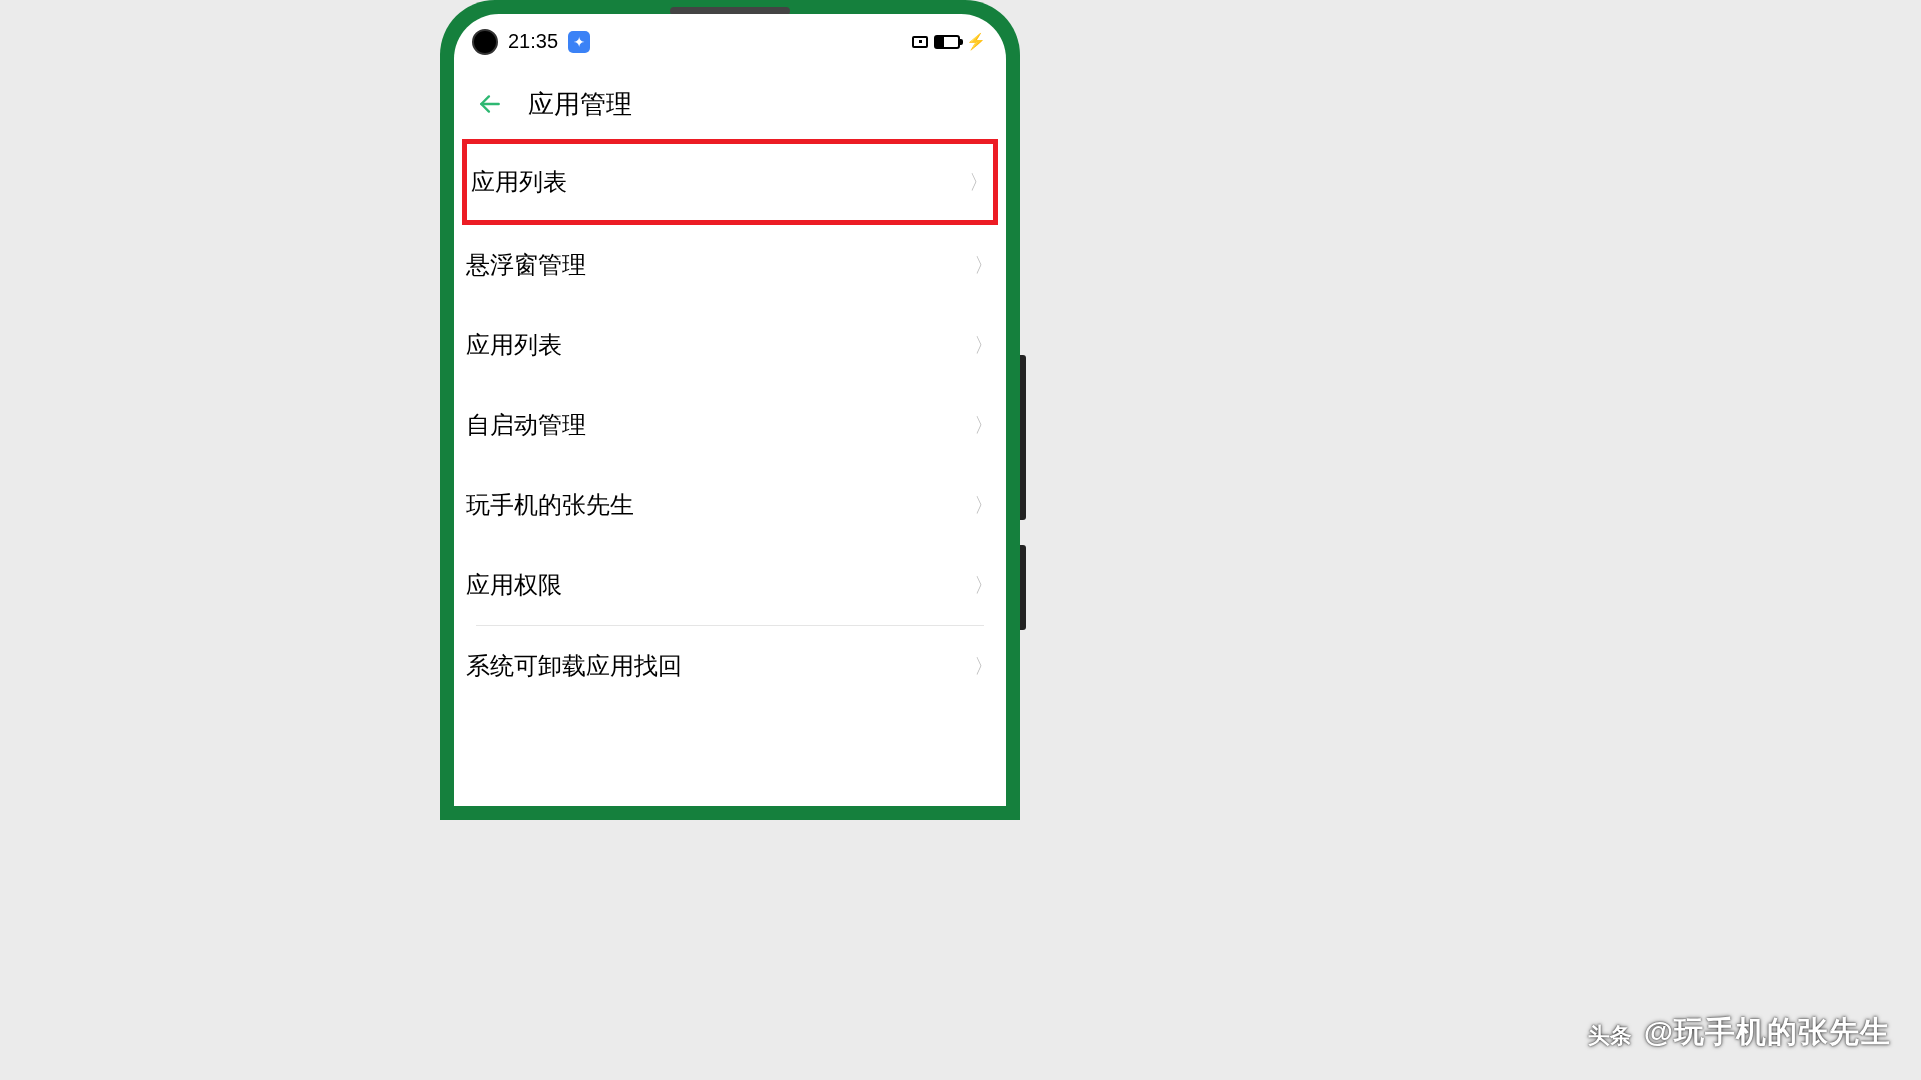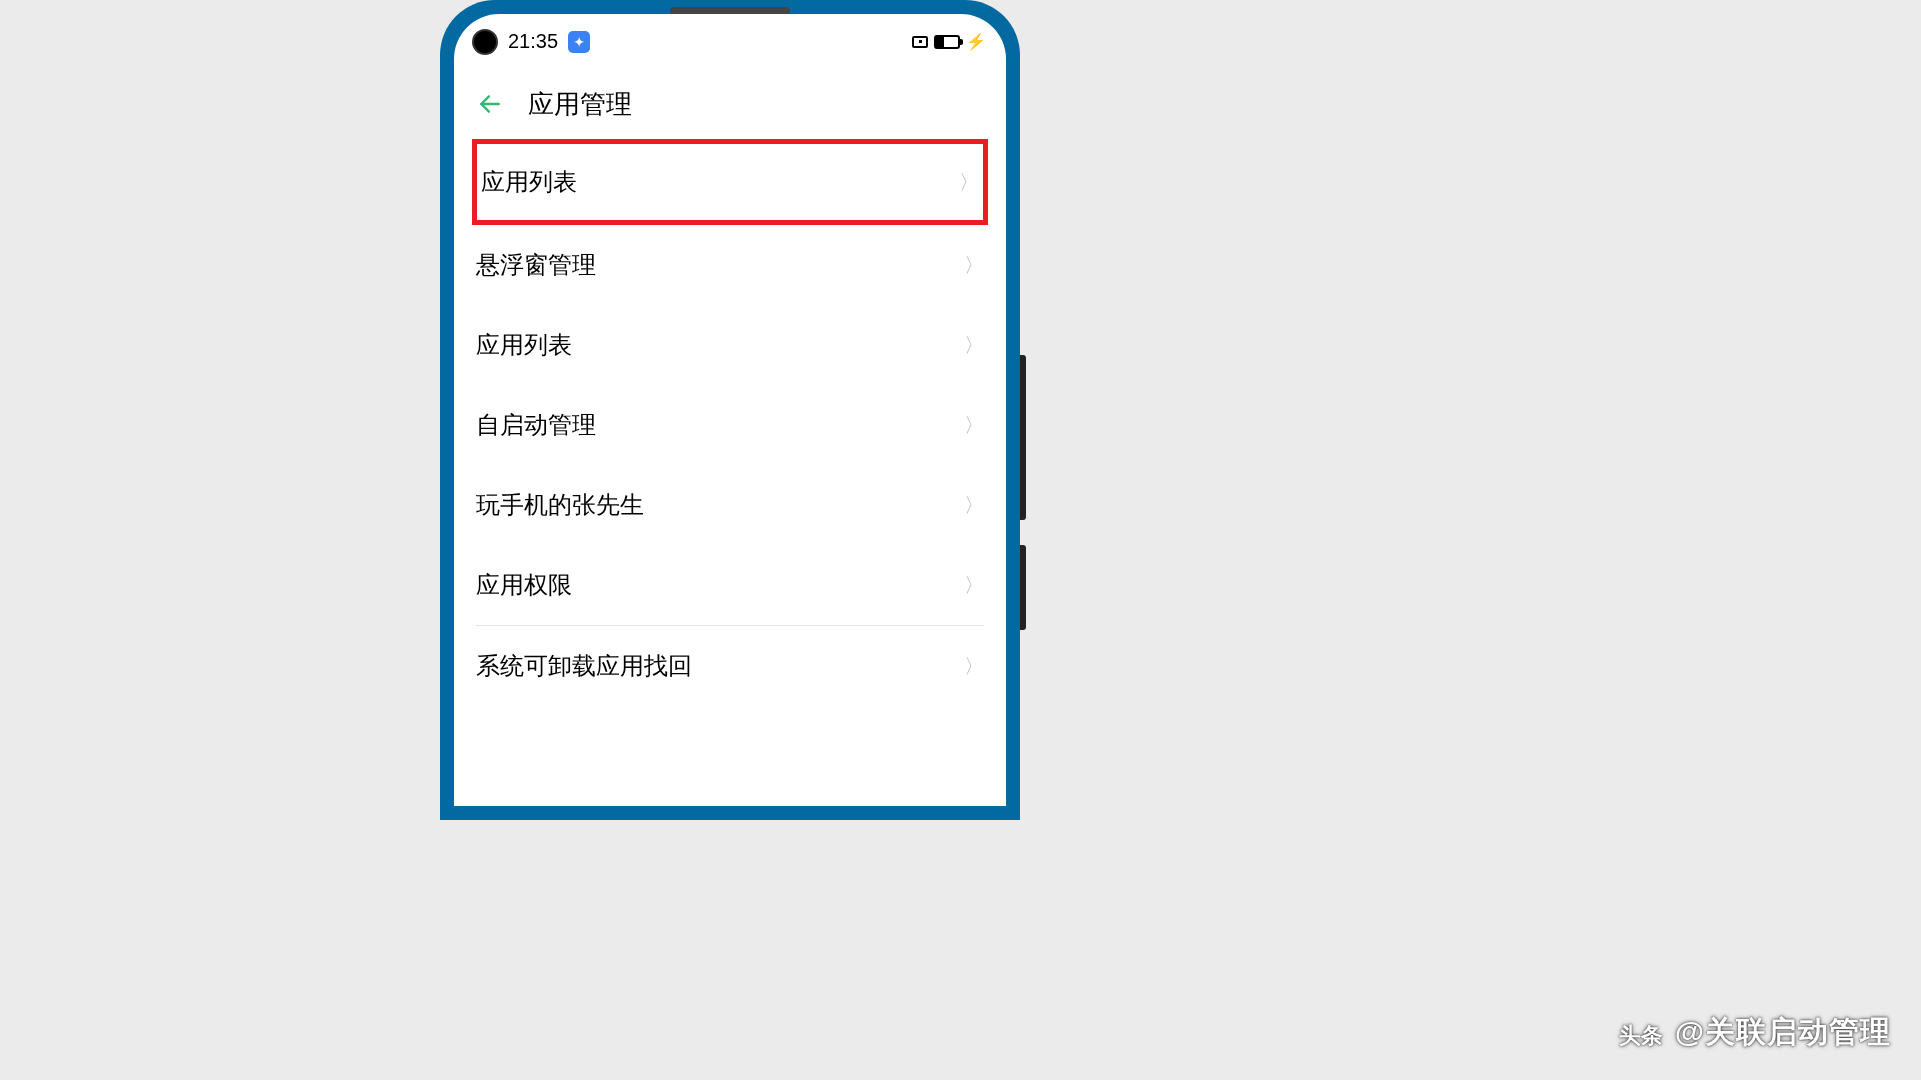--- a/index.html
+++ b/index.html
@@ -14,21 +14,21 @@
       font-family: -apple-system, "Helvetica Neue", Arial, "PingFang SC", "Microsoft YaHei", sans-serif;
       position: relative;
       overflow: hidden;
     }
     .phone-frame {
       position: absolute;
       left: 440px;
       top: 0;
       width: 580px;
       height: 820px;
-      background: #0369a1;
+      background: #15803d;
       border-radius: 55px 55px 0 0;
       padding: 14px;
     }
     .phone-notch {
       position: absolute;
       top: 7px;
       left: 50%;
       transform: translateX(-50%);
       width: 120px;
       height: 8px;
@@ -159,21 +159,21 @@
       align-items: center;
       justify-content: center;
       cursor: pointer;
     }
     .header-title {
       font-size: 26px;
       font-weight: 500;
       color: #000;
     }
     .menu-list {
-      padding: 0 22px;
+      padding: 0 12px;
     }
     .menu-item {
       height: 80px;
       display: flex;
       align-items: center;
       justify-content: space-between;
       cursor: pointer;
     }
     .menu-item-label {
       font-size: 24px;
@@ -290,14 +290,14 @@
         <span class="menu-item-label">系统可卸载应用找回</span>
         <span class="chevron-right">〉</span>
       </div>
     </div>
 
   </div>
 </div>
 
 <div class="watermark">
   <div class="watermark-logo">头条</div>
-  <div class="watermark-text">@关联启动管理</div>
+  <div class="watermark-text">@玩手机的张先生</div>
 </div>
 
 </body></html>

